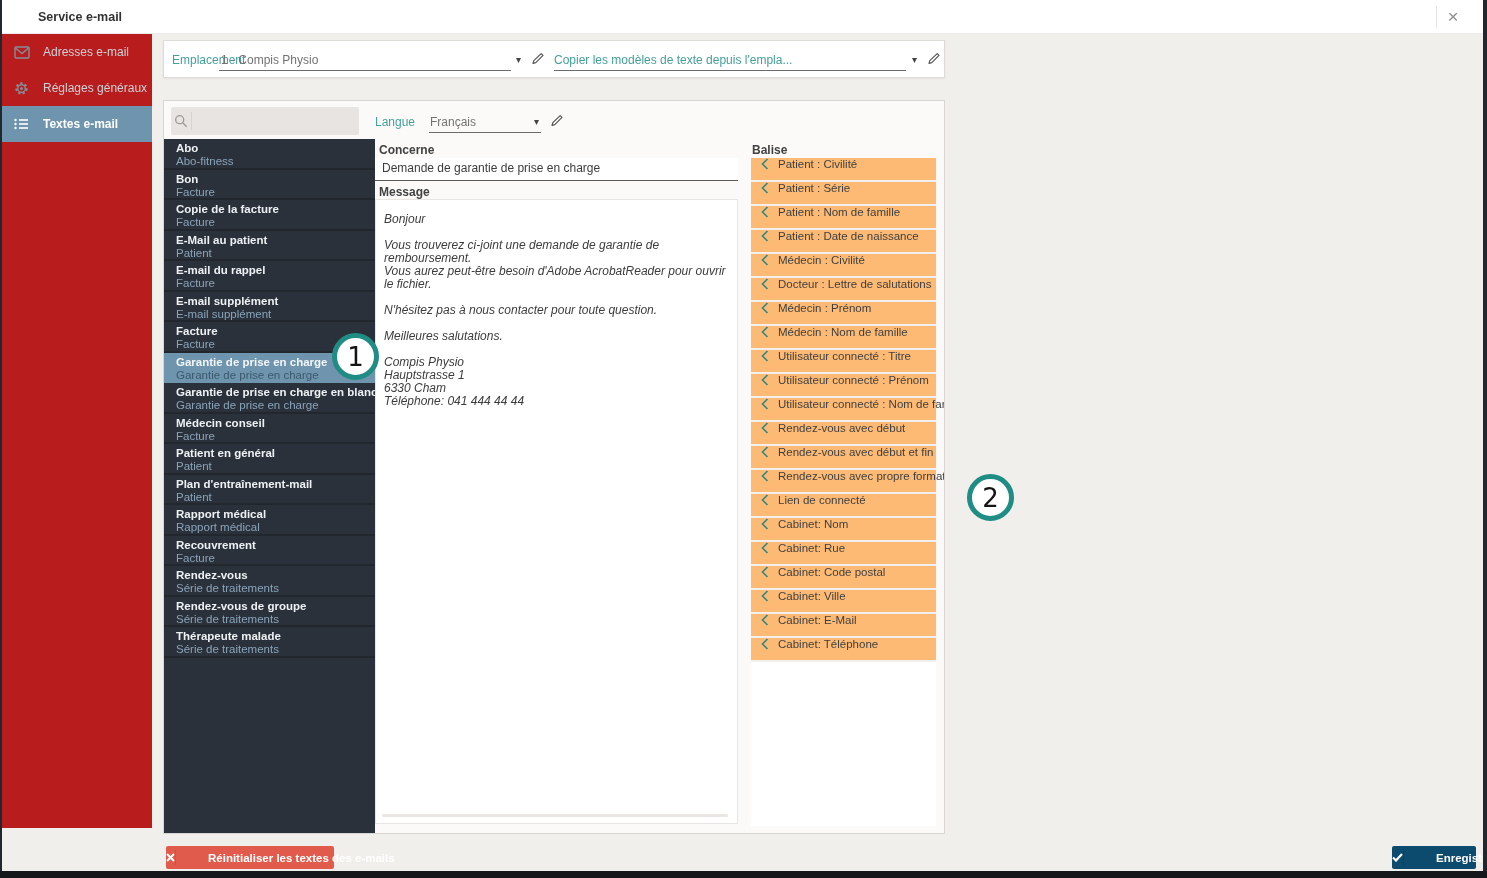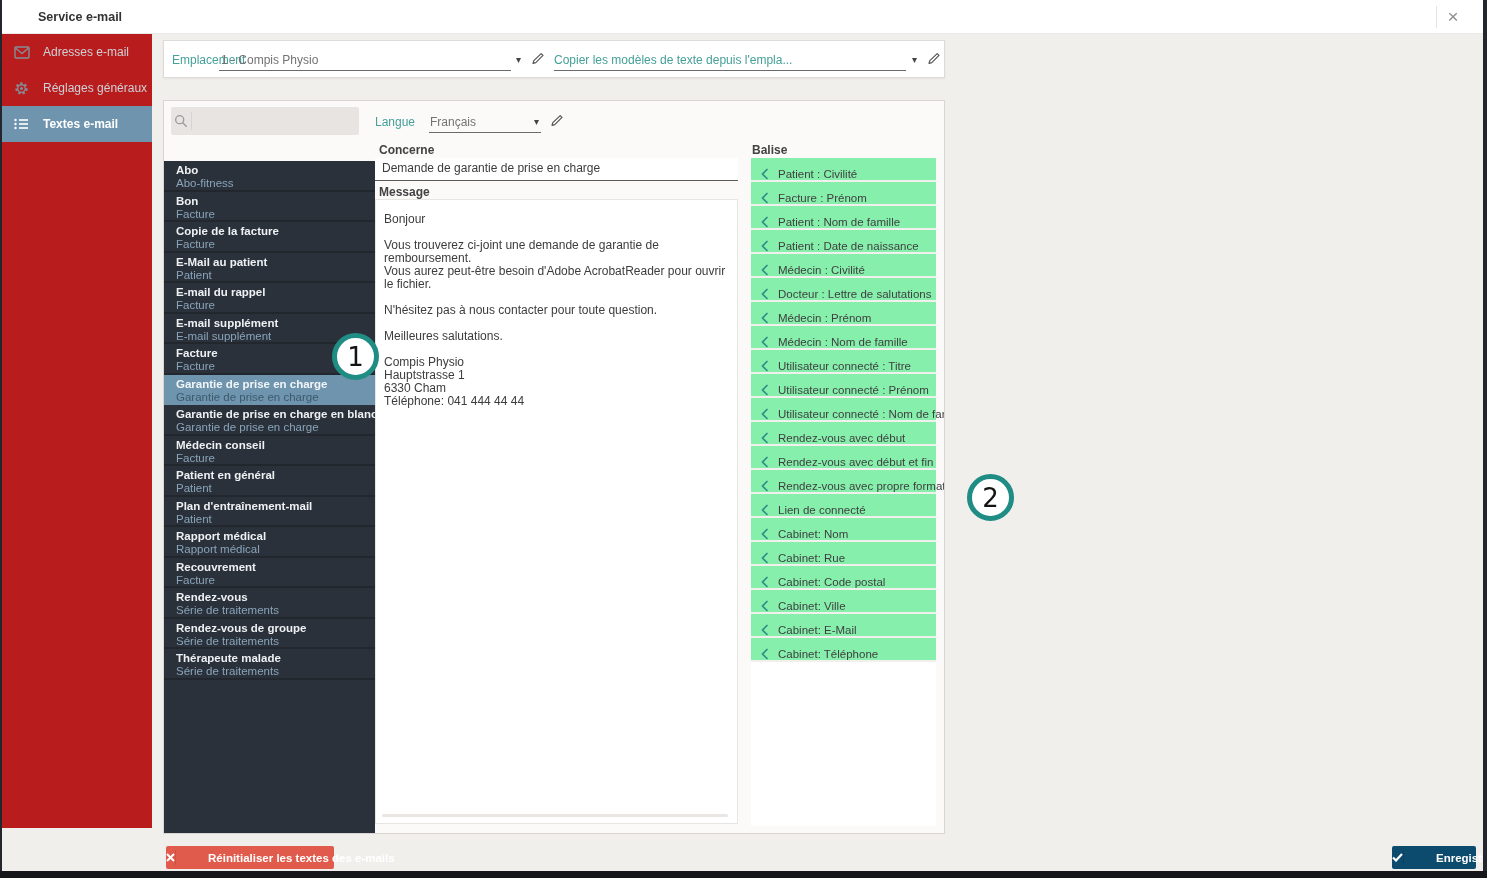--- a/index.html
+++ b/index.html
@@ -49,42 +49,42 @@
   .maincard { left:163px; top:100px; width:782px; height:734px; background:#fbfaf9; border:1px solid #d8d5d2;
               overflow:hidden; z-index:3; }
   .searchbox { position:absolute; left:7px; top:6px; width:188px; height:28px; background:#e7e4e1; border-radius:2px;
                display:flex; align-items:center; }
   .search-icon-area { width:27px; height:18px; display:flex; align-items:center; justify-content:center;
                       border-right:1px solid #d7d4d1; }
   .searchbox input { flex:1; height:100%; background:transparent; border:none; outline:none; font-size:12px;
                      font-family:"Liberation Sans", sans-serif; padding:0 6px; color:#3c3c3c; }
 
   
-  .tpl-list { position:absolute; left:0; top:38px; width:211px; height:696px; background:#2b313a; overflow:hidden;margin-top:22px; }
+  .tpl-list { position:absolute; left:0; top:38px; width:211px; height:696px; background:#2b313a; overflow:hidden; }
   .tpl-item { height:30.5px; padding:3px 0 0 12px; border-bottom:2px solid #22272e; cursor:pointer; }
   .tpl-title { font-size:11.5px; font-weight:bold; color:#eef1f4; line-height:13px; white-space:nowrap; }
   .tpl-sub { font-size:11.5px; color:#89a4ba; line-height:13px; white-space:nowrap; }
   .tpl-item.selected { background:#6e94ae; border-bottom-color:#6e94ae; }
   .tpl-item.selected .tpl-title { color:#f2f6f8; }
   .tpl-item.selected .tpl-sub { color:#3d5a6e; }
 
   
   .section-label { position:absolute; font-weight:bold; font-size:12px; color:#424242; }
   .concerne-input { position:absolute; left:211px; top:57px; width:363px; height:23px; background:#fff;
                     border:none; border-bottom:1px solid #5a5a5a; font-size:12px; color:#3c3c3c;
                     font-family:"Liberation Sans", sans-serif; padding:0 0 2px 7px; outline:none; }
   .message-box { position:absolute; left:211px; top:98px; width:363px; height:625px; background:#fff;
-                 border:1px solid #e8e6e3; cursor:text; }
+                 border:1px solid #e8e6e3; cursor:text;font-style:italic; }
   .msg-text { padding:13px 10px 0 8px; font-size:12px; line-height:13px; color:#3c3c3c; white-space:pre-wrap; }
   .msg-scrollbar { position:absolute; left:6px; bottom:6px; width:346px; height:3px; background:#e9e6e4; border-radius:2px; cursor:pointer; }
 
   
   .tag-panel { position:absolute; left:587px; top:57px; width:185px; height:668px; background:#ffffff; }
-  .tag-row { height:24px; display:flex; align-items:flex-end; padding-left:10px; border-bottom:2px solid #f2f0ed;
-             background:#86efac; cursor:pointer; }
+  .tag-row { height:24px; display:flex; align-items:flex-start; padding-left:10px; border-bottom:2px solid #f2f0ed;
+             background:#fdba74; cursor:pointer; }
   .tag-chevron { margin-right:9px; flex:0 0 auto; }
   .tag-label { font-size:11.5px; color:#3f3f3f; white-space:nowrap; }
 
   
   .btn { position:absolute; height:23px; border-radius:2px; display:flex; align-items:center; color:#fff;
          cursor:pointer; font-size:11.5px; }
   .btn-reset { left:166px; top:846px; width:168px; background:#e15b4c; }
   .btn-save { left:1392px; top:846px; width:84px; background:#0c4a6e; }
   .btn-icon { width:27px; height:15px; display:flex; align-items:center; justify-content:center;
               border-right:1px solid rgba(0,0,0,0.10); }
@@ -307,21 +307,21 @@
         <svg class="tag-chevron" width="8" height="12" viewBox="0 0 8 12">
           <polyline points="6.5,1 1.5,6 6.5,11" fill="none" stroke="#2d8c85" stroke-width="1.6"></polyline>
         </svg>
         <span class="tag-label">Patient : Civilité</span>
       </div>
 
       <div class="tag-row">
         <svg class="tag-chevron" width="8" height="12" viewBox="0 0 8 12">
           <polyline points="6.5,1 1.5,6 6.5,11" fill="none" stroke="#2d8c85" stroke-width="1.6"></polyline>
         </svg>
-        <span class="tag-label">Facture : Prénom</span>
+        <span class="tag-label">Patient : Série</span>
       </div>
 
       <div class="tag-row">
         <svg class="tag-chevron" width="8" height="12" viewBox="0 0 8 12">
           <polyline points="6.5,1 1.5,6 6.5,11" fill="none" stroke="#2d8c85" stroke-width="1.6"></polyline>
         </svg>
         <span class="tag-label">Patient : Nom de famille</span>
       </div>
 
       <div class="tag-row">

